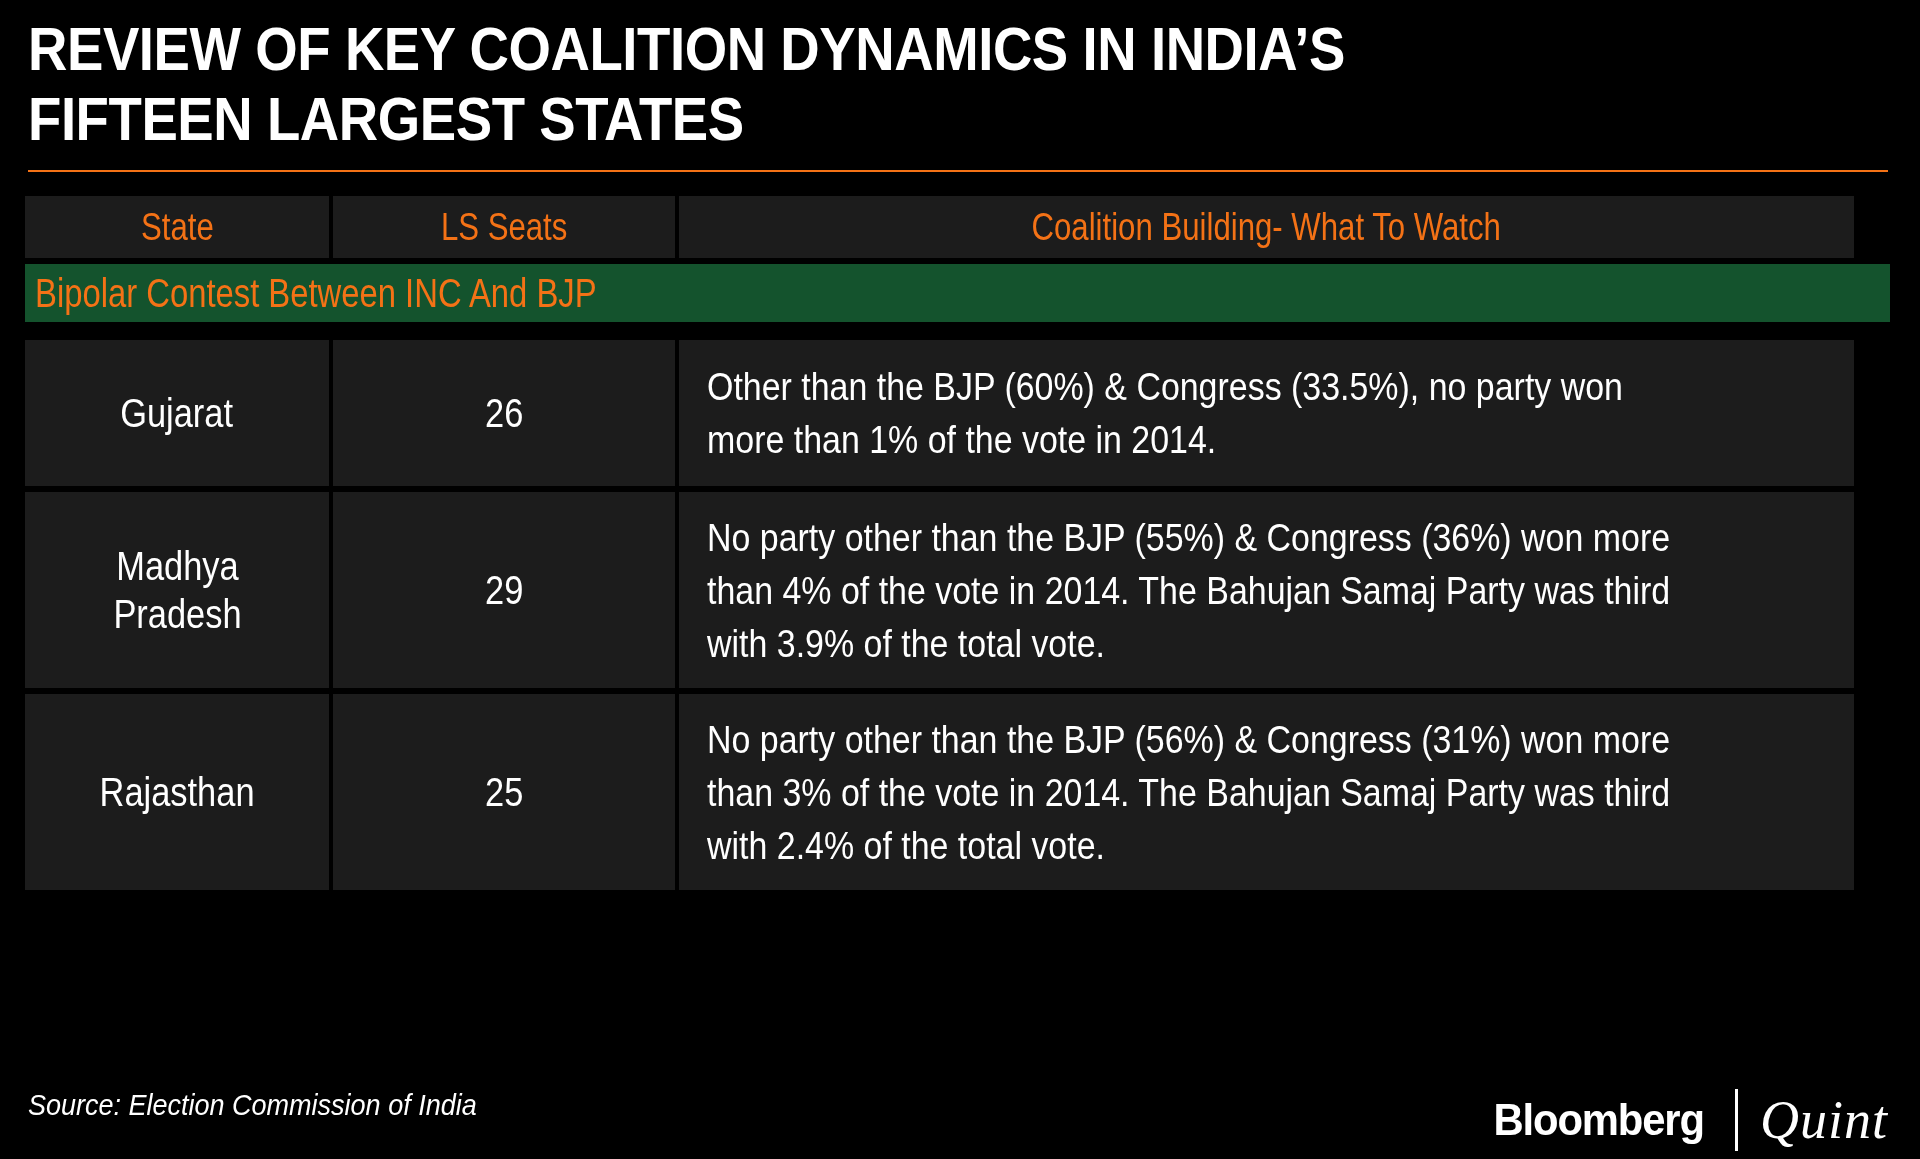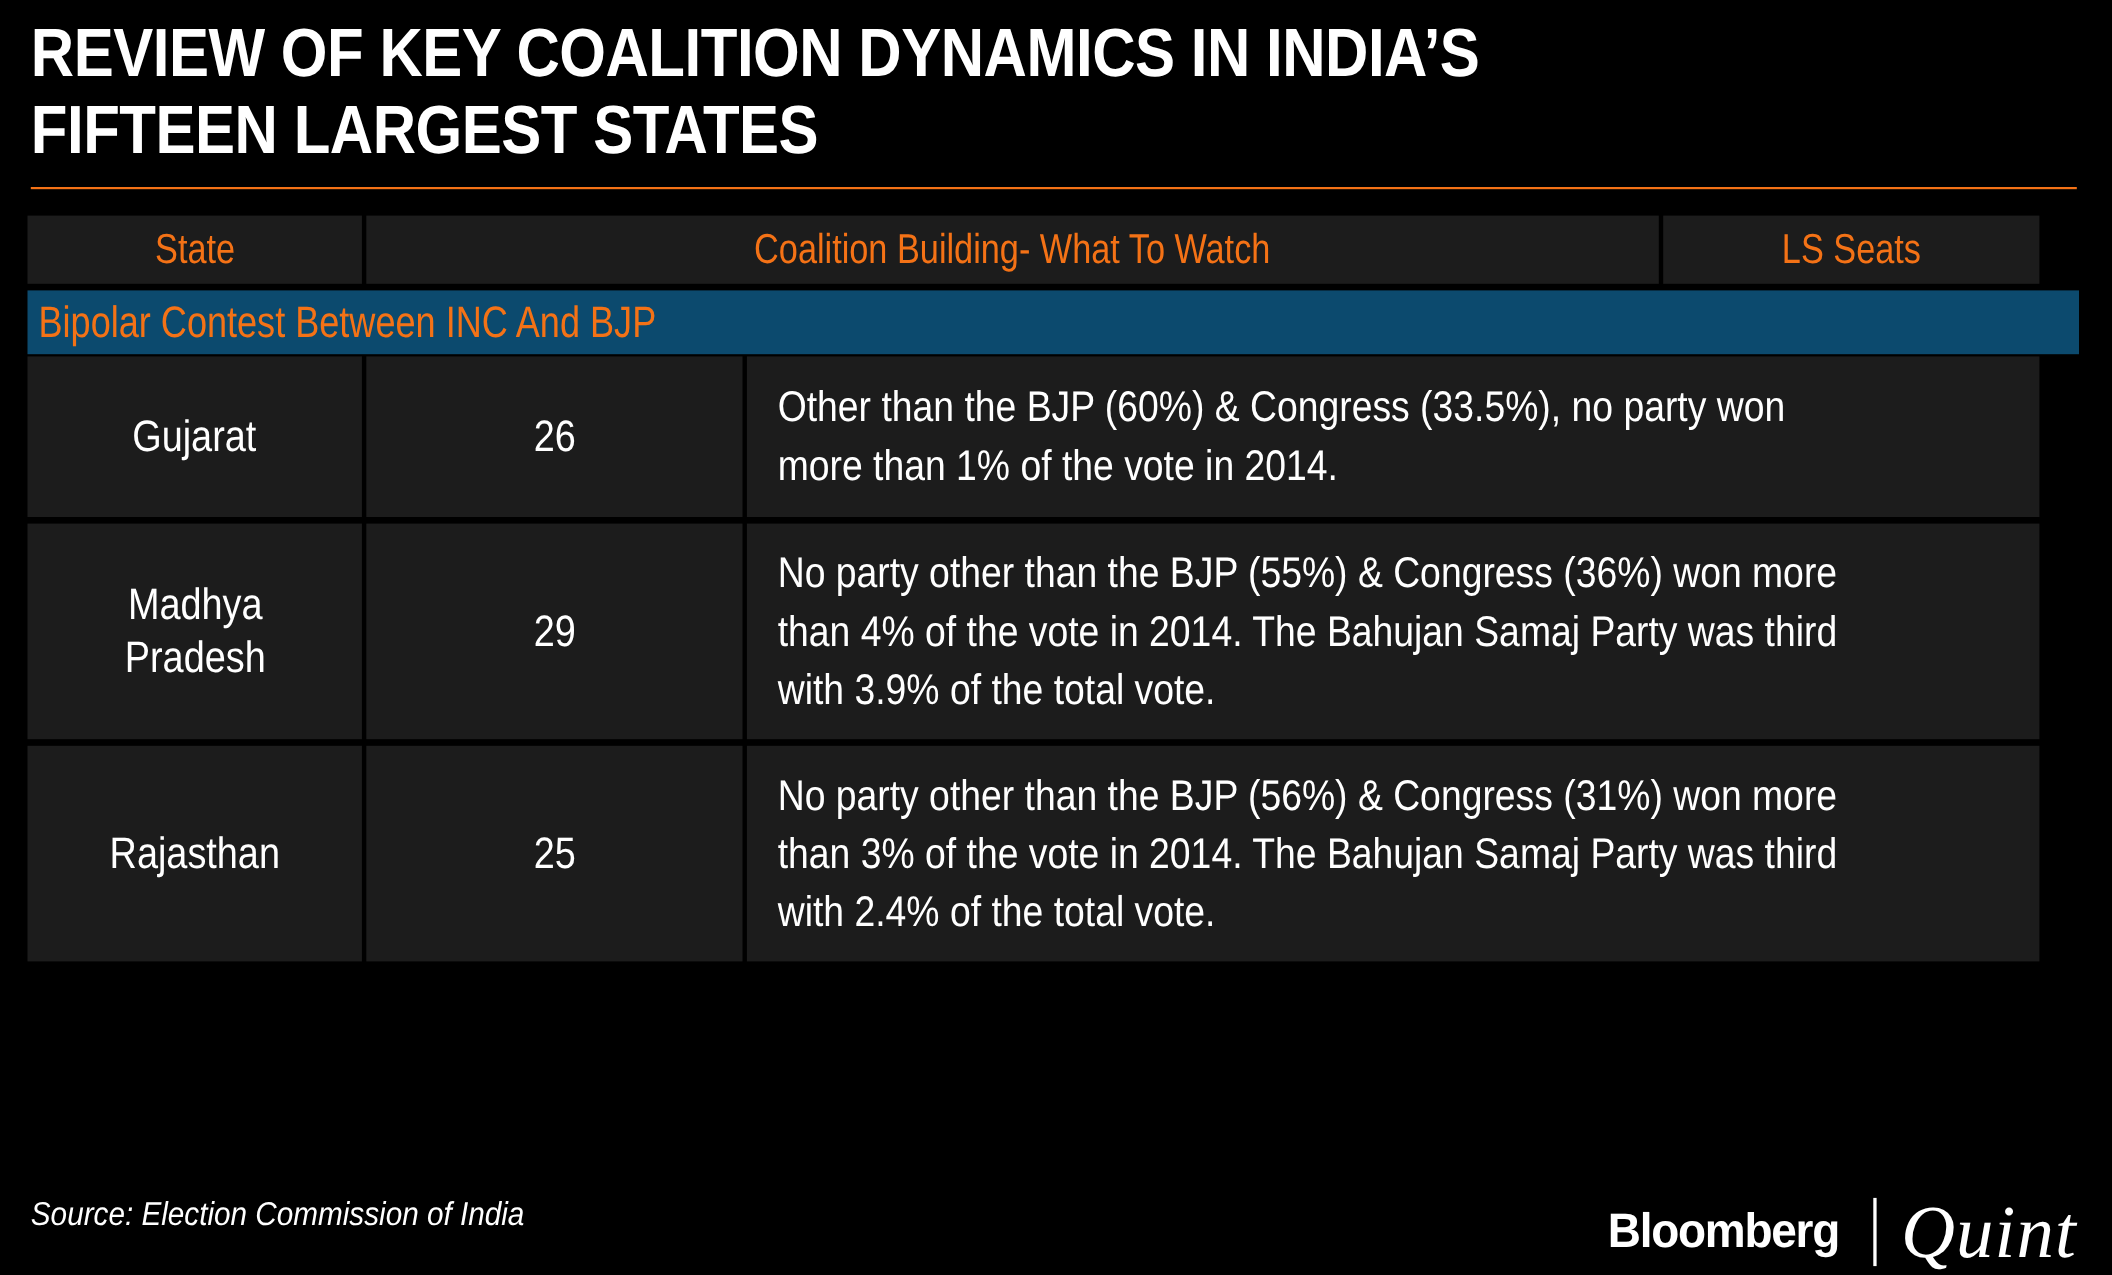--- a/index.html
+++ b/index.html
@@ -86,26 +86,26 @@
     line-height: 40px;
   }
   .header-row .col-watch {
     justify-content: center;
     padding: 0;
   }
 
   
   .section-row {
     width: 100%;
-    background: #0c4a6e;
+    background: #14532d;
     height: 58px;
     display: flex;
     align-items: center;
     padding-left: 10px;
-    margin-bottom: 2px;
+    margin-bottom: 18px;
   }
   .section-text {
     color: #f47216;
     font-size: 40px;
     transform: scaleX(0.82);
     transform-origin: left center;
     white-space: nowrap;
     line-height: 42px;
   }
 
@@ -182,21 +182,21 @@
   .logo-divider {
     width: 3px;
     height: 62px;
     background: #ffffff;
     margin: 0 22px 0 26px;
   }
 
   .logo-quint {
     font-family: "Liberation Serif", serif;
     font-style: italic;
-    font-size: 68px;
+    font-size: 54px;
     color: #ffffff;
     letter-spacing: 1px;
     padding-right: 4px;
   }
 </style>
 </head>
 <body>
 
 <div class="title-block">
   <h1 class="title">REVIEW OF KEY COALITION DYNAMICS IN INDIA’S
@@ -204,25 +204,25 @@
 </div>
 
 <div class="rule"></div>
 
 <div class="table">
 
   <div class="row header-row">
     <div class="cell col-state">
       <span class="header-text">State</span>
     </div>
+    <div class="cell col-seats">
+      <span class="header-text">LS Seats</span>
+    </div>
     <div class="cell col-watch">
       <span class="header-text">Coalition Building- What To Watch</span>
-    </div>
-    <div class="cell col-seats">
-      <span class="header-text">LS Seats</span>
     </div>
   </div>
 
   <div class="section-row">
     <span class="section-text">Bipolar Contest Between INC And BJP</span>
   </div>
 
   <div class="row data-row row-gujarat">
     <div class="cell col-state">
       <span class="state-text">Gujarat</span>

